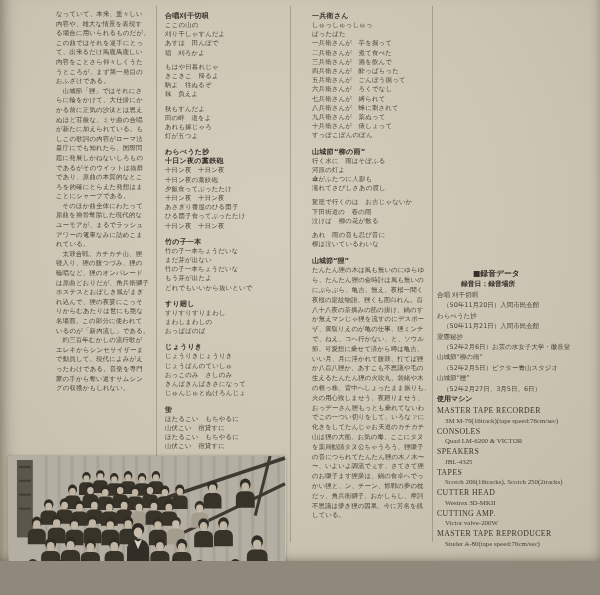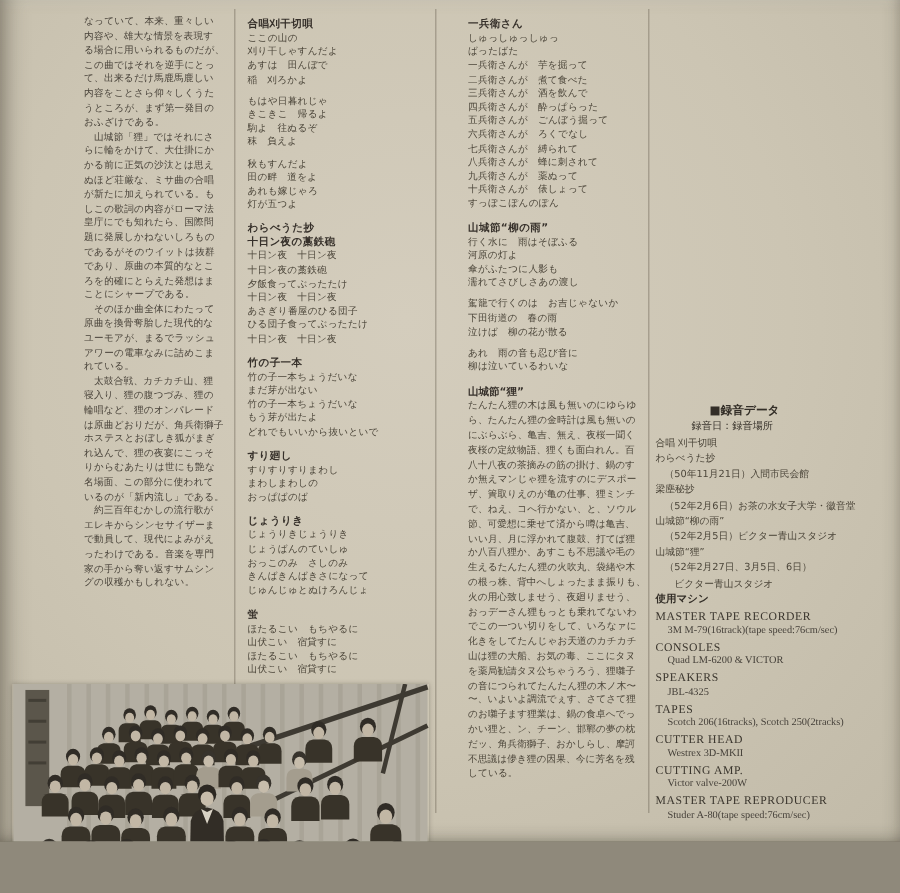--- a/index.html
+++ b/index.html
@@ -18,21 +18,21 @@
   .gap{height:5px;line-height:5px;}
   
   .essay .line{line-height:9.6px;color:#49433a;}
   
   .song{margin-bottom:7px;}
   .song-title{font-size:7px;font-weight:700;color:#36302a;line-height:9px;white-space:nowrap;letter-spacing:.3px;}
   .tanuki-title{font-size:7px;font-weight:700;color:#36302a;line-height:10px;margin-top:4px;white-space:nowrap;}
   .tanuki .line{line-height:9.8px;letter-spacing:.1px;}
   
   .rec-header{font-size:7.8px;font-weight:700;color:#332e27;line-height:11px;white-space:nowrap;margin-left:36px;}
-  .rec-sub{font-size:6.8px;font-weight:400;color:#37322b;line-height:11px;white-space:nowrap;padding-left:24px;}
+  .rec-sub{font-size:6.8px;font-weight:700;color:#37322b;line-height:11px;white-space:nowrap;padding-left:24px;}
   .rec-track{font-size:6.5px;line-height:10.4px;white-space:nowrap;color:#4b4539;}
   .rec-detail{font-size:6.5px;line-height:10.4px;white-space:nowrap;color:#4b4539;padding-left:6px;}
   .equip-header{font-size:7px;font-weight:700;color:#332e27;line-height:10px;white-space:nowrap;}
   .equip-name{font-family:"Liberation Serif",serif;font-size:7.8px;letter-spacing:.4px;color:#3b362e;line-height:9.5px;margin-top:2px;white-space:nowrap;}
   .equip-value{font-family:"Liberation Serif",serif;font-size:6.9px;color:#46413a;line-height:9px;padding-left:8px;white-space:nowrap;}
   .photo{position:absolute;left:8px;top:456px;width:278px;height:139px;box-shadow:0 0 3px rgba(60,55,45,.35);}
 </style>
 </head>
 <body>
 
@@ -207,29 +207,29 @@
         <div class="line">不思議は儚き狸の因果、今に芳名を残</div>
         <div class="line">している。</div>
       </div>
   </div>
 
   <div class="col" style="left:437px;top:268px;width:160px">
     <div class="rec-header">■録音データ</div>
     <div class="rec-sub">録音日：録音場所</div>
     <div>
         <div class="rec-track">合唱 刈干切唄</div>
+        <div class="rec-detail">（50年11月20日）入間市民会館</div>
         <div class="rec-track">わらべうた抄</div>
         <div class="rec-detail">（50年11月21日）入間市民会館</div>
         <div class="rec-track">梁塵秘抄</div>
         <div class="rec-detail">（52年2月6日）お茶の水女子大学・徽音堂</div>
         <div class="rec-track">山城節“柳の雨”</div>
         <div class="rec-detail">（52年2月5日）ビクター青山スタジオ</div>
         <div class="rec-track">山城節“狸”</div>
         <div class="rec-detail">（52年2月27日、3月5日、6日）</div>
-        <div class="rec-detail">　ビクター青山スタジオ</div>
       </div>
     <div class="equip-header">使用マシン</div>
     <div>
         <div class="equip-name">MASTER TAPE RECORDER</div>
         <div class="equip-value">3M M-79(16track)(tape speed:76cm/sec)</div>
         <div class="equip-name">CONSOLES</div>
         <div class="equip-value">Quad LM-6200 &amp; VICTOR</div>
         <div class="equip-name">SPEAKERS</div>
         <div class="equip-value">JBL-4325</div>
         <div class="equip-name">TAPES</div>

